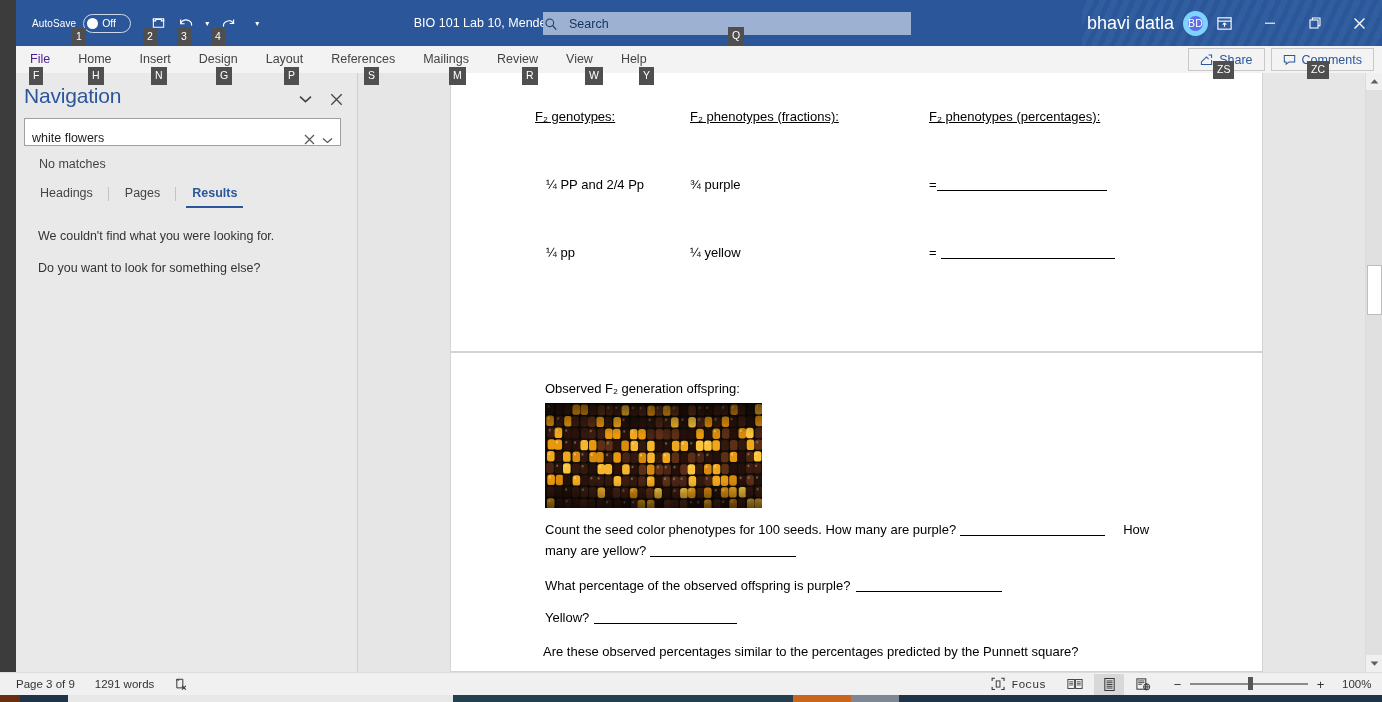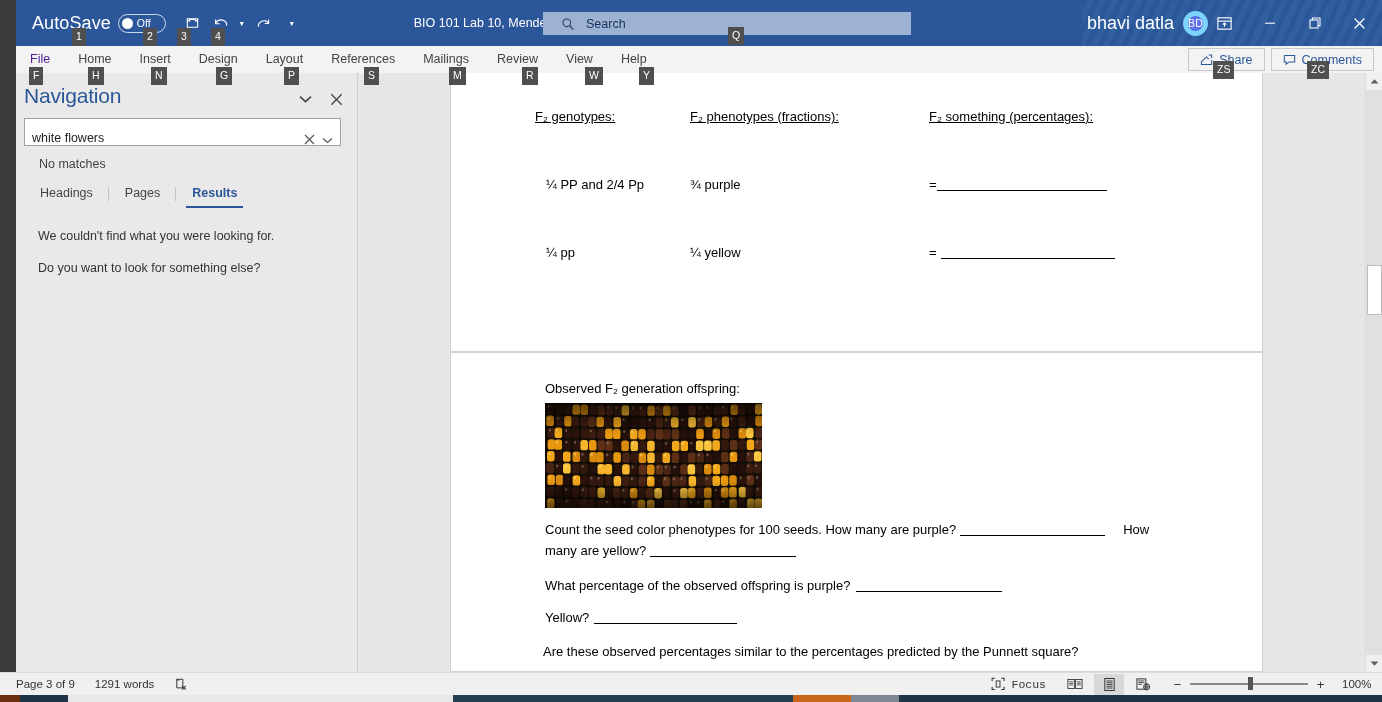--- a/index.html
+++ b/index.html
@@ -20,21 +20,21 @@
     position:absolute; left:0; top:0; width:16px; height:46px; background:#3c3c3c;
   }
   .titlebar-pattern {
     position:absolute; right:0; top:0; width:300px; height:46px;
     background: repeating-linear-gradient(115deg, #2b579a 0 5px, #31609f 5px 11px);
     opacity:.85; pointer-events:none;
   }
   .autosave {
     display:flex; align-items:center; gap:7px; margin-left:32px; position:relative; z-index:2;
   }
-  .autosave-label { color:#fff; font-size:18px; letter-spacing:.1px; }
+  .autosave-label { color:#fff; font-size:10px; letter-spacing:.1px; }
   .toggle {
     width:48px; height:19px; border-radius:10px; border:1.3px solid #cdd8ea;
     background:transparent; display:flex; align-items:center; padding:0 3px; gap:4px;
   }
   .toggle-knob { width:11px; height:11px; border-radius:50%; background:#fff; }
   .toggle-text { color:#fff; font-size:10.5px; }
 
   .qat { display:flex; align-items:center; gap:2px; margin-left:14px; position:relative; z-index:2; }
   .qat-btn {
     width:26px; height:26px; display:flex; align-items:center; justify-content:center;
@@ -44,21 +44,21 @@
 
   .win-title {
     position:absolute; left:0; right:0; top:0; height:46px;
     display:flex; align-items:center; justify-content:center;
     color:#fff; font-size:12.5px; pointer-events:none;
   }
   .win-title span { margin-left:-290px; }
 
   .searchbox {
     position:absolute; left:543px; top:12px; width:368px; height:23px;
-    background:#9db2d3; display:flex; align-items:center; padding-left:18px; gap:11px;
+    background:#9db2d3; display:flex; align-items:center; padding-left:1px; gap:11px;
   }
   .searchbox .sicon { color:#1e3d६e; color:#1f3a68; display:flex; }
   .searchbox .stext { color:#15325c; font-size:12.5px; }
 
   .user-area { position:absolute; right:174px; top:0; height:46px; display:flex; align-items:center; gap:9px; z-index:3;}
   .user-name { color:#fff; font-size:18px; }
   .avatar {
     width:25px; height:25px; border-radius:50%; background:#5b6ee8;
     color:#fff; font-size:10.5px; display:flex; align-items:center; justify-content:center;
     letter-spacing:.3px; border:5px solid #7dd3fc;
@@ -343,21 +343,21 @@
       <div class="nav-msg second">Do you want to look for something else?</div>
     </div>
 
     <div class="docarea">
 
       <div class="page page1">
 
         <div class="hdr-row">
           <span class="hdr-cell" style="left:84px;">F₂ genotypes:</span>
           <span class="hdr-cell" style="left:239px;">F₂ phenotypes (fractions):</span>
-          <span class="hdr-cell" style="left:478px;">F₂ something (percentages):</span>
+          <span class="hdr-cell" style="left:478px;">F₂ phenotypes (percentages):</span>
         </div>
 
         <div>
           <span class="row-cell" style="left:95px;  top:104px;">¼ PP and 2/4 Pp</span>
           <span class="row-cell" style="left:239px; top:104px;">¾ purple</span>
           <span class="row-cell" style="left:478px; top:104px;">
             <span>=</span><span class="blank-line" style="width:170px;"></span>
           </span>
         </div>
 

